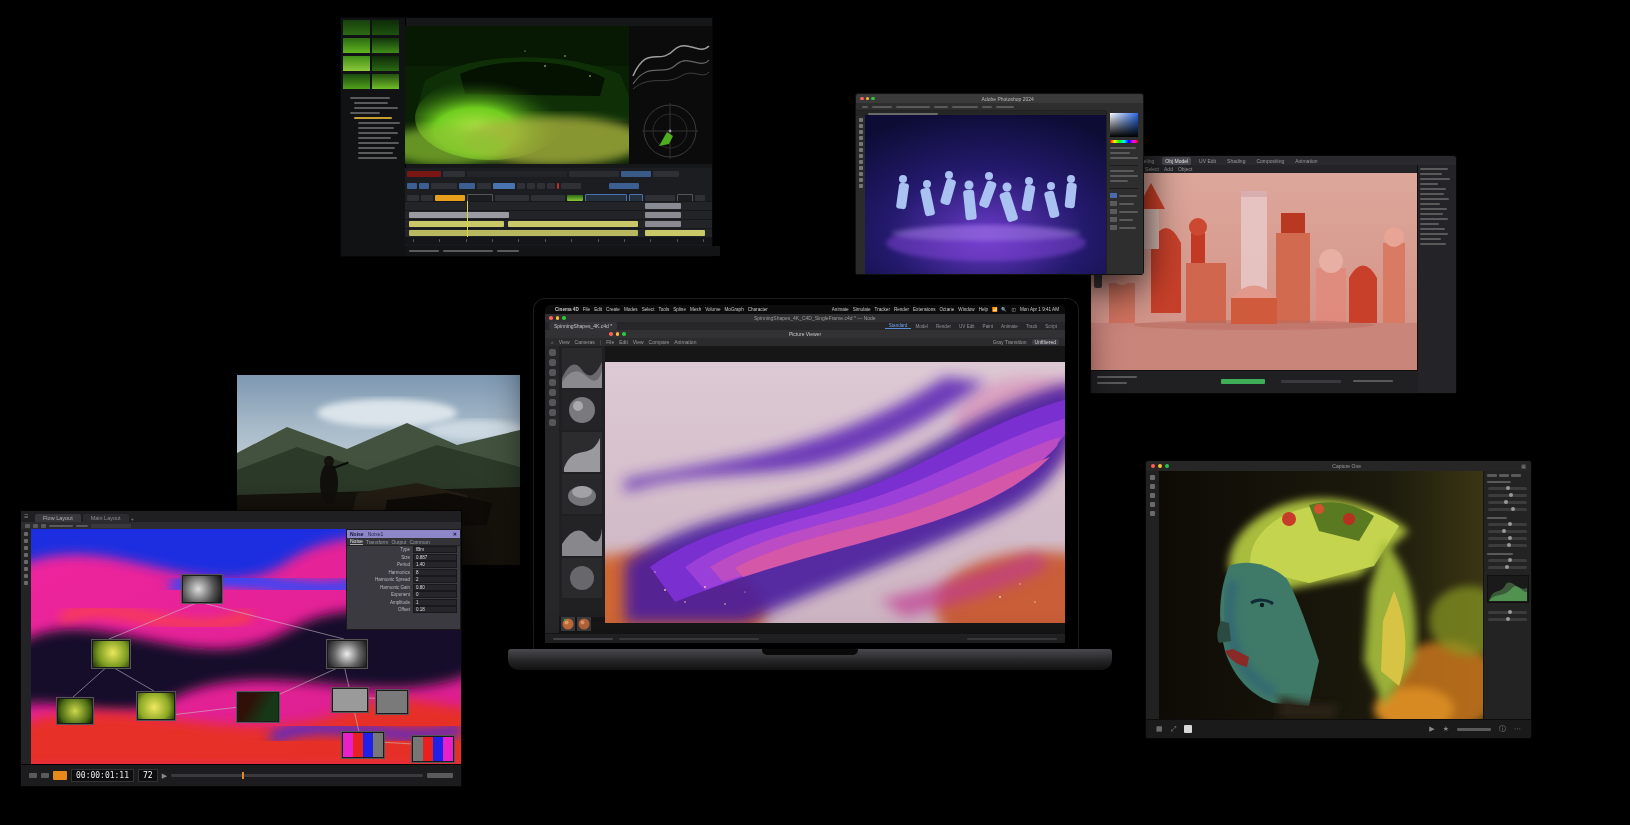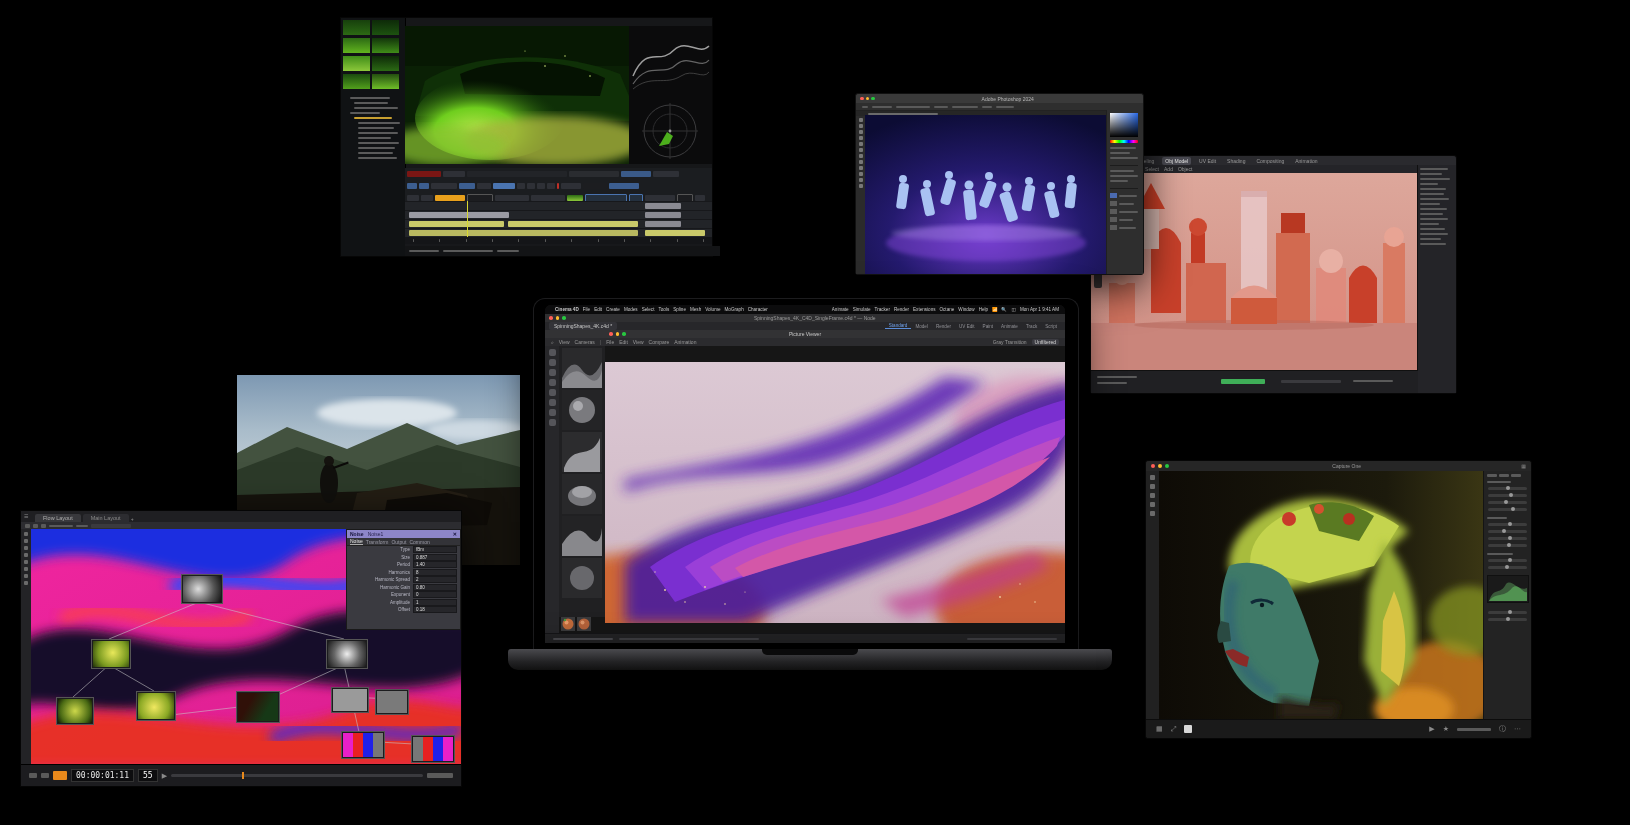--- a/index.html
+++ b/index.html
@@ -597,21 +597,21 @@
     <div class="prow">
         <span class="lab">Offset</span>
         <span class="val">0.18</span>
       </div>
   </div>
   <div class="nk-bot">
     <span class="bar" style="width:8px;height:5px"></span>
     <span class="bar" style="width:8px;height:5px"></span>
     <span style="width:14px;height:9px;background:#e8891c;border-radius:1px;"></span>
     <span class="tc">00:00:01:11</span>
-    <span class="tc" style="color:#fff;">55</span>
+    <span class="tc" style="color:#fff;">72</span>
     <span class="glyph">▶</span>
     <span style="flex:1;height:3px;background:#3a3a3e;border-radius:2px;position:relative;">
       <i style="position:absolute;left:28%;top:-2px;width:2px;height:7px;background:#e8891c;"></i>
     </span>
     <span class="bar" style="width:26px;height:5px"></span>
   </div>
 </div>
 
 <div class="win mb-screen">
   <div class="screen">

